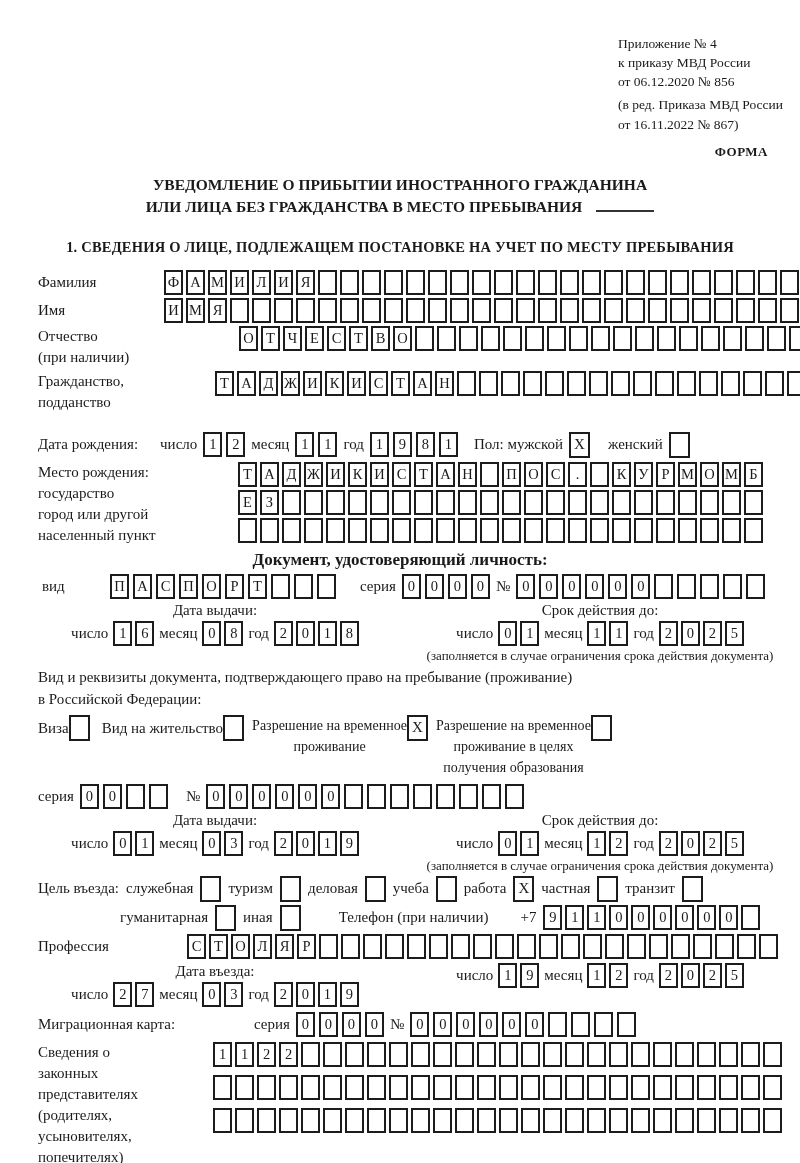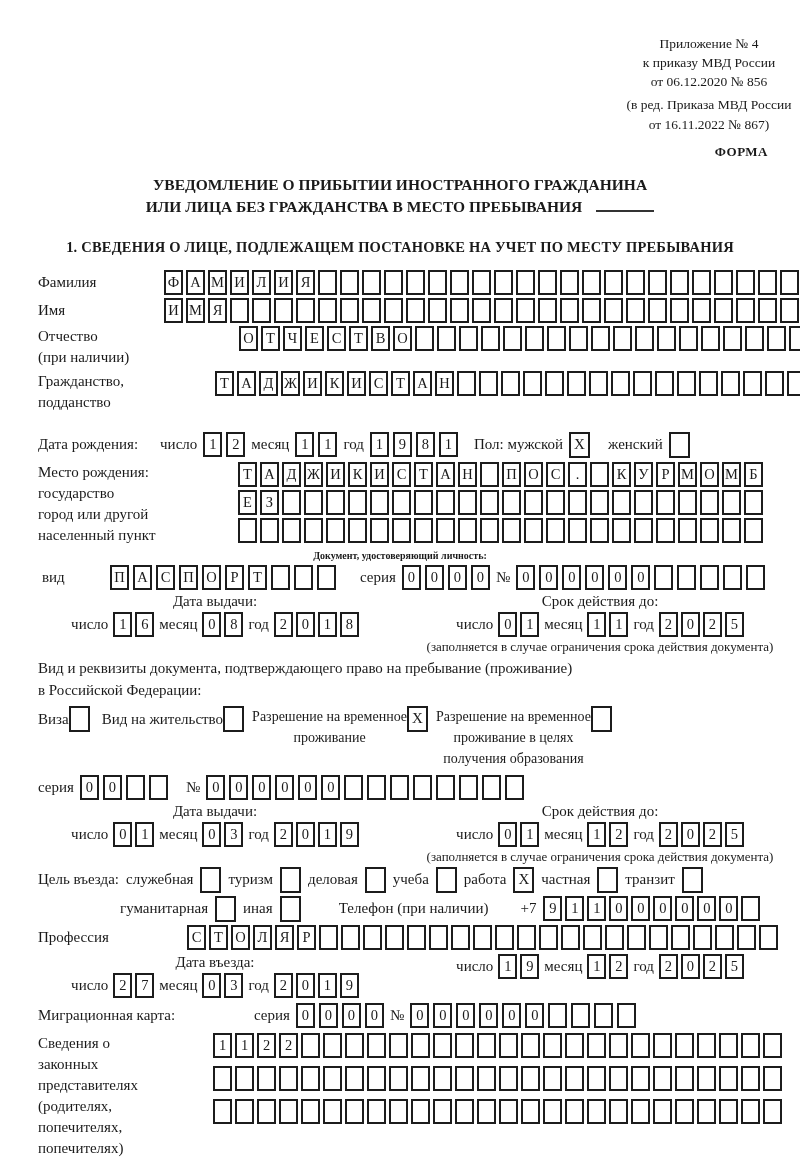--- a/index.html
+++ b/index.html
@@ -1,19 +1,19 @@
 <!DOCTYPE html>
 <html><head>
 <meta charset="utf-8">
 <style>
   * { margin:0; padding:0; box-sizing:border-box; }
   body { background:#888; font-family:"Liberation Serif", serif; color:#1a1a1a; }
   .page { width:800px; height:1163px; background:#fff; margin:0 auto; padding:34px 0 0 0; overflow:hidden; position:relative; }
 
-  .hdr { margin-left:618px; font-size:13.5px; line-height:1.42;text-align:center; }
+  .hdr { margin-left:618px; font-size:13.5px; line-height:1.42; }
   .hdr .gap { margin-top:4px; }
   .form-label { text-align:right; margin-right:32px; font-weight:bold; font-size:13px; margin-top:10px; letter-spacing:.5px; }
 
   .title { text-align:center; font-weight:bold; font-size:15.5px; line-height:1.45; margin-top:14px; }
   .t-underline { display:inline-block; width:58px; border-bottom:2px solid #333; margin-left:14px; vertical-align:baseline; height:14px; }
 
   .sec-heading { text-align:center; font-weight:bold; font-size:14.5px; margin-top:20px; letter-spacing:.2px; }
 
   .cells { display:flex; gap:3px; flex:none; }
   .cell { width:19px; height:25px; border:2px solid #1c1c1c; flex:none;
@@ -22,21 +22,21 @@
          display:flex; align-items:center; justify-content:center; font-size:15px; background:#fff; }
 
   .frow { display:flex; align-items:flex-start; margin:0 0 3px 38px;gap:34px; }
   .lbl { font-size:15px; line-height:25px; flex:none; }
   .lbl2 { font-size:15px; line-height:21px; flex:none; }
   .mt14 { margin-top:14px; }
 
   .inline-grp { display:flex; align-items:center; gap:6px; font-size:15px; }
   .inline-grp .cells { gap:4px; }
 
-  .center-bold { text-align:center; font-weight:bold; font-size:10px; margin:4px 0 4px 0; }
+  .center-bold { text-align:center; font-weight:bold; font-size:17px; margin:4px 0 4px 0; }
 
   .daterow { display:flex; margin-left:30px; margin-bottom:2px; }
   .dcol { text-align:center; }
   .dcol1 { width:370px; }
   .dcol2 { width:400px; }
   .dhead { font-size:15px; margin-bottom:2px; }
   .dgroup { display:flex; align-items:center; gap:5px; font-size:15px; justify-content:center; }
   .dnote { font-size:13px; margin-top:2px; white-space:nowrap; }
 
   .intro { margin-left:38px; font-size:15px; line-height:1.5; }
@@ -674,21 +674,21 @@
         </span>
     </div>
   </div>
 
   <div class="frow" style="margin-top:5px">
     <div class="labelcol" style="width:141px">
       <span class="lbl2">Сведения о</span>
       <span class="lbl2">законных</span>
       <span class="lbl2">представителях</span>
       <span class="lbl2">(родителях,</span>
-      <span class="lbl2">попечителях,</span>
+      <span class="lbl2">усыновителях,</span>
       <span class="lbl2">попечителях)</span>
     </div>
     <div class="cellrows" style="gap:8px">
       <div class="cells">
           <span class="cell">1</span>
           <span class="cell">1</span>
           <span class="cell">2</span>
           <span class="cell">2</span>
           <span class="cell"></span>
           <span class="cell"></span>

